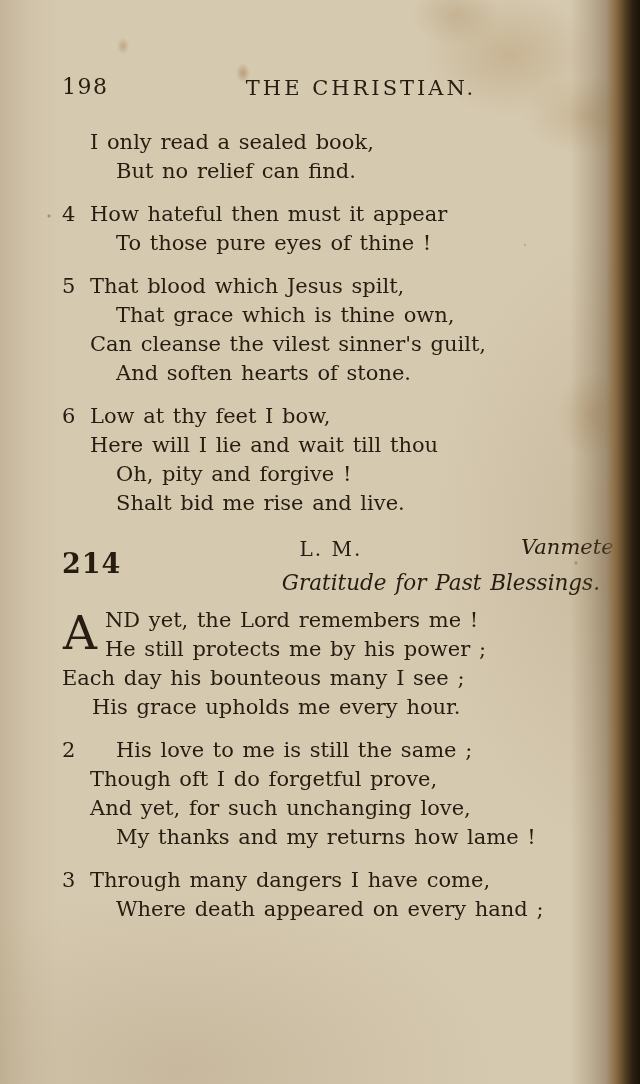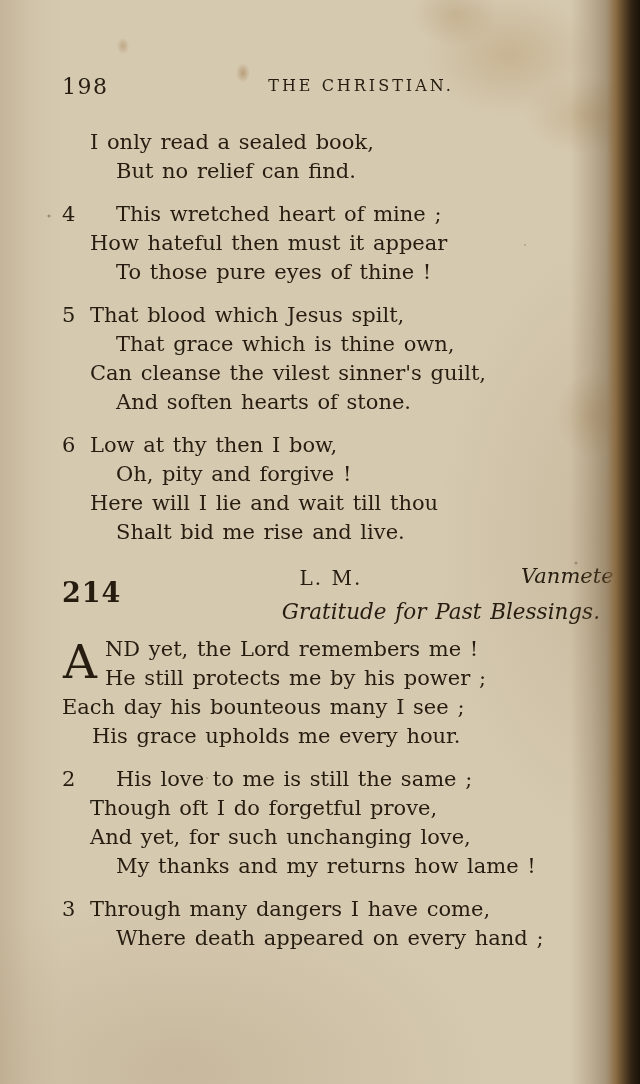--- a/index.html
+++ b/index.html
@@ -34,21 +34,21 @@
       #8a6b42 46px,
       #5a4429 54px,
       #2e2112 62px,
       #1a1208 70px);
   }
   .content { position: relative; z-index: 2; padding: 72px 40px 0 62px; }
 
   .page-header { position: relative; height: 30px; margin-bottom: 26px; }
   .page-num { position: absolute; left: 0; top: 2px; font-size: 22px; letter-spacing: 1.5px; }
   .running-title { position: absolute; left: 30px; right: -30px; top: 4px; text-align: center;
-                   font-size: 16px; letter-spacing: 3px; }
+                   font-size: 21px; letter-spacing: 3px; }
 
   .line { font-size: 21px; line-height: 29px; word-spacing: 2px; white-space: nowrap; }
   .stanza { position: relative; margin-bottom: 14px; }
   .vnum { position: absolute; left: 0; top: 0; font-size: 21px; line-height: 29px; }
   .ind-a { margin-left: 28px; }
   .ind-b { margin-left: 54px; }
   .ind-c { margin-left: 30px; }
   .gap-lg { margin-top: 9px; }
 
   .hymn-header { position: relative; height: 34px; margin-bottom: 2px; }
@@ -74,38 +74,37 @@
       <span class="running-title">THE CHRISTIAN.</span>
     </div>
 
     <div class="stanza">
       <div class="line ind-a">I only read a sealed book,</div>
       <div class="line ind-b">But no relief can find.</div>
     </div>
 
     <div class="stanza">
       <span class="vnum">4</span>
-      <div class="line ind-b">This wretched heart of mine ;</div>
       <div class="line ind-a">How hateful then must it appear</div>
       <div class="line ind-b">To those pure eyes of thine !</div>
     </div>
 
     <div class="stanza">
       <span class="vnum">5</span>
       <div class="line ind-a">That blood which Jesus spilt,</div>
       <div class="line ind-b">That grace which is thine own,</div>
       <div class="line ind-a">Can cleanse the vilest sinner's guilt,</div>
       <div class="line ind-b">And soften hearts of stone.</div>
     </div>
 
     <div class="stanza">
       <span class="vnum">6</span>
-      <div class="line ind-a">Low at thy then I bow,</div>
+      <div class="line ind-a">Low at thy feet I bow,</div>
+      <div class="line ind-a">Here will I lie and wait till thou</div>
       <div class="line ind-b">Oh, pity and forgive !</div>
-      <div class="line ind-a">Here will I lie and wait till thou</div>
       <div class="line ind-b">Shalt bid me rise and live.</div>
     </div>
 
     <div class="hymn-header">
       <span class="hymn-num">214</span>
       <span class="hymn-meter">L. M.</span>
       <span class="hymn-author">Vanmeter.</span>
     </div>
 
     <div class="hymn-title">Gratitude for Past Blessings.</div>

